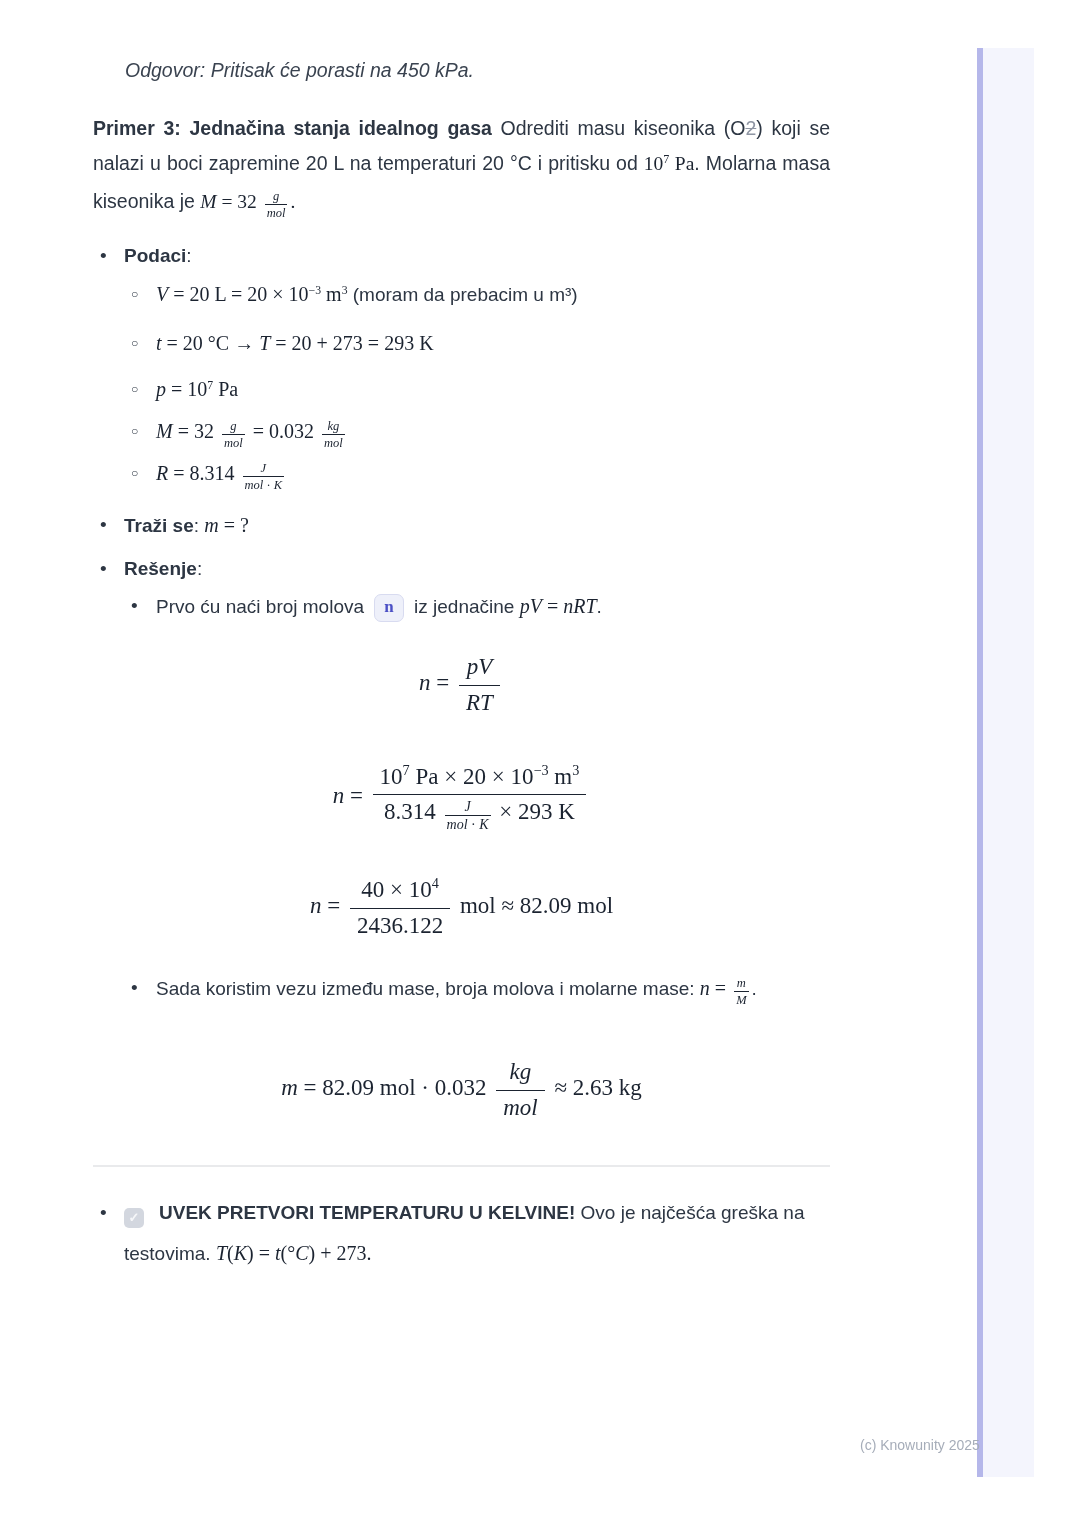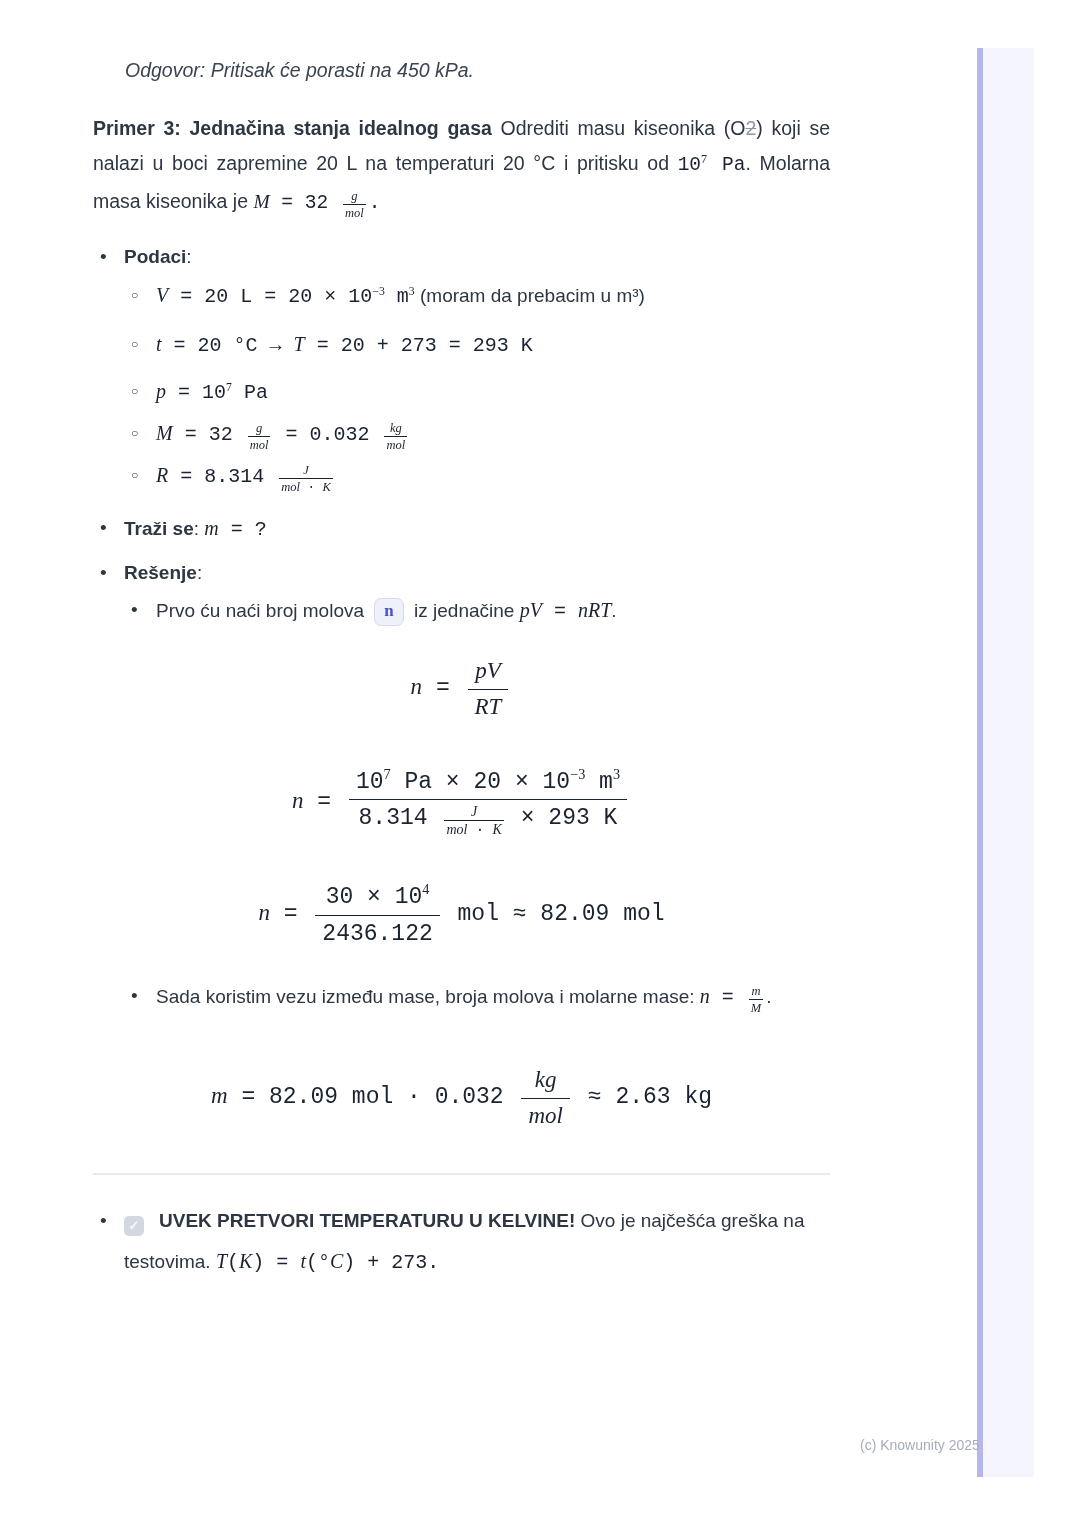--- a/index.html
+++ b/index.html
@@ -19,21 +19,21 @@
   html,body{background:#ffffff;}
   body{font-family:"Liberation Sans",sans-serif;color:var(--text);}
   .page{position:relative;width:1080px;height:1528px;background:#ffffff;overflow:hidden;}
   .content{position:absolute;left:93px;top:0;width:737px;padding-top:57px;}
 
   .answer{font-style:italic;font-size:19.5px;line-height:26px;color:#3a4350;}
   .para{font-size:19.5px;line-height:35px;text-align:justify;}
   .rb{font-weight:bold;}
   .ri{font-style:italic;}
   .rn{}
-  .rs{font-family:Liberation Mono, monospace;color:var(--math);}
+  .rs{font-family:Liberation Serif, serif;color:var(--math);}
   .rm{font-family:"Liberation Serif","DejaVu Serif",serif;font-style:italic;color:var(--math);}
   .rsup{font-family:"Liberation Serif","DejaVu Serif",serif;color:var(--math);font-size:0.62em;position:relative;top:-0.6em;}
   .rstrike{color:#8e95a3;text-decoration:line-through;}
 
   .li{display:flex;font-size:19px;line-height:28px;}
   .li .rs,.li .rm{font-size:20px;}
   .li.level1 > .marker{flex:0 0 31px;width:31px;padding-left:7px;}
   .li.level2{margin-left:31px;}
   .li.level2 > .marker{flex:0 0 32px;width:32px;padding-left:7px;}
   .marker.circle{font-size:12px;}
@@ -129,21 +129,21 @@
       <div class="li level1" data-key="li-resenje">
         <span class="marker">•</span>
         <div class="litext"><span class="rb">Rešenje</span><span class="rn">:</span></div>
       </div>
       <div class="li level2" data-key="li-prvo">
         <span class="marker">•</span>
         <div class="litext"><span class="rn">Prvo ću naći broj molova </span><span class="chip">n</span><span class="rn"> iz jednačine </span><span class="rm">pV</span><span class="rs"> = </span><span class="rm">nRT</span><span class="rn">.</span></div>
       </div>
       <div class="formula" data-key="f-npvrt"><span class="rm">n</span><span class="rs"> = </span><span class="frac"><span class="fnum"><span class="rm">pV</span></span><span class="fden"><span class="rm">RT</span></span></span></div>
       <div class="formula" data-key="f-nbig"><span class="rm">n</span><span class="rs"> = </span><span class="frac"><span class="fnum"><span class="rs">10</span><span class="rsup">7</span><span class="rs"> Pa × 20 × 10</span><span class="rsup">−3</span><span class="rs"> m</span><span class="rsup">3</span></span><span class="fden"><span class="rs">8.314 </span><span class="frac small"><span class="fnum"><span class="rm">J</span></span><span class="fden"><span class="rm">mol</span><span class="rs"> · </span><span class="rm">K</span></span></span><span class="rs"> × 293 K</span></span></span></div>
-      <div class="formula" data-key="f-nresult"><span class="rm">n</span><span class="rs"> = </span><span class="frac"><span class="fnum"><span class="rs">30 × 10</span><span class="rsup">4</span></span><span class="fden"><span class="rs">2436.122</span></span></span><span class="rs"> mol ≈ 82.09 mol</span></div>
+      <div class="formula" data-key="f-nresult"><span class="rm">n</span><span class="rs"> = </span><span class="frac"><span class="fnum"><span class="rs">40 × 10</span><span class="rsup">4</span></span><span class="fden"><span class="rs">2436.122</span></span></span><span class="rs"> mol ≈ 82.09 mol</span></div>
       <div class="li level2" data-key="li-sada">
         <span class="marker">•</span>
         <div class="litext"><span class="rn">Sada koristim vezu između mase, broja molova i molarne mase: </span><span class="rm">n</span><span class="rs"> = </span><span class="frac small"><span class="fnum"><span class="rm">m</span></span><span class="fden"><span class="rm">M</span></span></span><span class="rn">.</span></div>
       </div>
       <div class="formula" data-key="f-mresult"><span class="rm">m</span><span class="rs"> = 82.09 mol · 0.032 </span><span class="frac"><span class="fnum"><span class="rm">kg</span></span><span class="fden"><span class="rm">mol</span></span></span><span class="rs"> ≈ 2.63 kg</span></div>
       <div class="divider" data-key="divider-1"></div>
       <div class="li level1 check-li" data-key="check-kelvin">
         <span class="marker">•</span>
         <div class="litext"><span class="checkbox">✓</span><span class="rb">UVEK PRETVORI TEMPERATURU U KELVINE!</span><span class="rn"> Ovo je najčešća greška na testovima. </span><span class="rm">T</span><span class="rs">(</span><span class="rm">K</span><span class="rs">) = </span><span class="rm">t</span><span class="rs">(°</span><span class="rm">C</span><span class="rs">) + 273.</span></div>
       </div>

